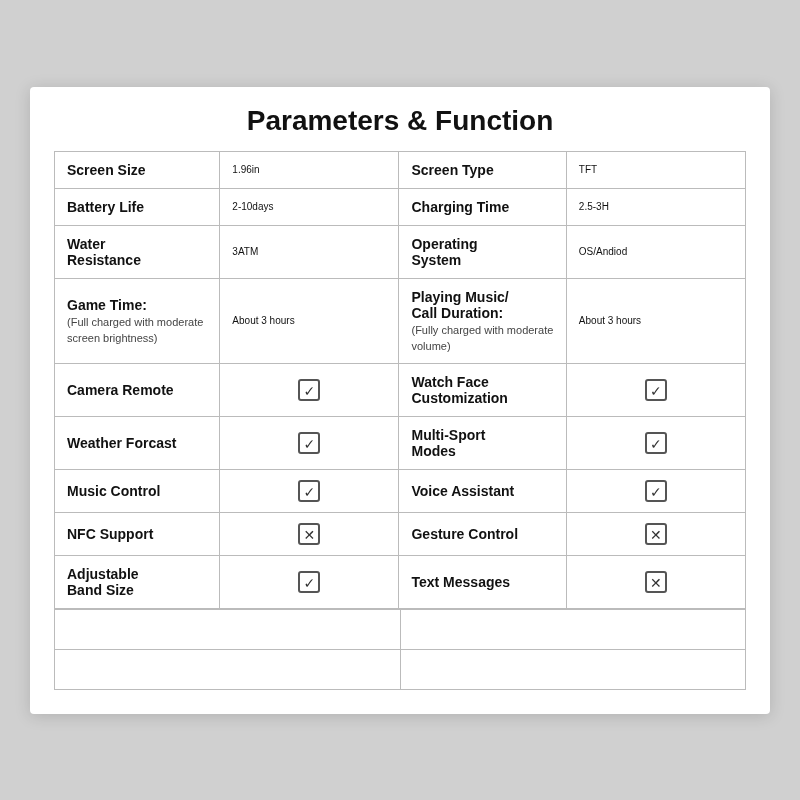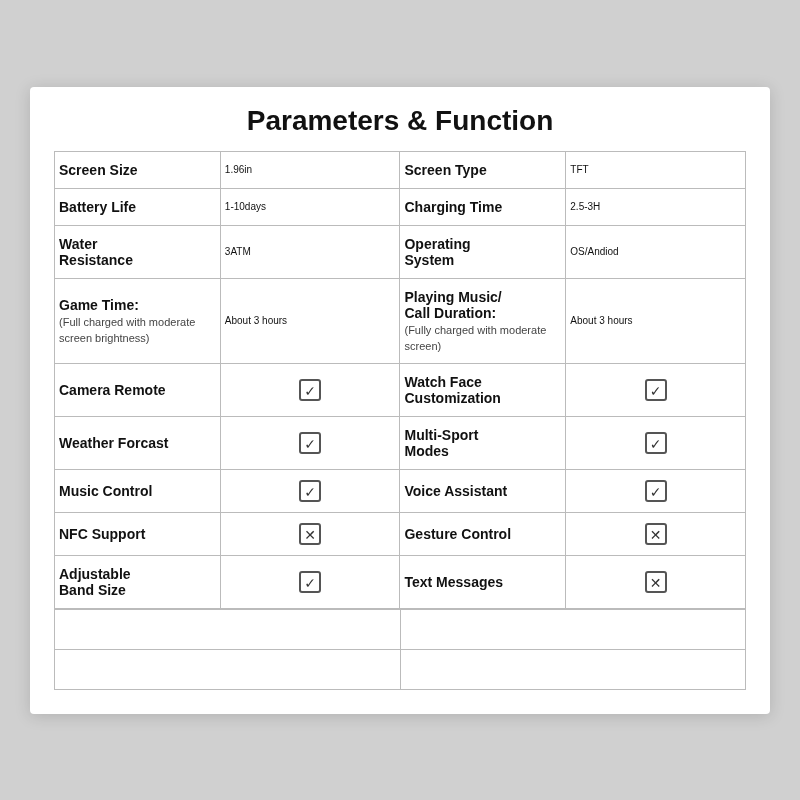--- a/index.html
+++ b/index.html
@@ -25,21 +25,21 @@
       font-weight: bold;
       margin-bottom: 14px;
       color: #111;
     }
     table {
       width: 100%;
       border-collapse: collapse;
     }
     td {
       border: 1px solid #bbb;
-      padding: 10px 4px;
+      padding: 10px 12px;
       vertical-align: middle;
       font-size: 14px;
       color: #111;
     }
     .label {
       font-weight: bold;
       font-size: 14px;
       width: 120px;
     }
     .value {
@@ -86,34 +86,34 @@
   <table>
     <tbody id="table-body">
         <tr>
       <td class="label">Screen Size</td>
       <td class="value">1.96in</td>
       <td class="label">Screen Type</td>
       <td class="value">TFT</td>
     </tr>
         <tr>
       <td class="label">Battery Life</td>
-      <td class="value">1-10days</td>
+      <td class="value">2-10days</td>
       <td class="label">Charging Time</td>
       <td class="value">2.5-3H</td>
     </tr>
         <tr>
       <td class="label">Water<br>Resistance</td>
       <td class="value">3ATM</td>
       <td class="label">Operating<br>System</td>
       <td class="value">OS/Andiod</td>
     </tr>
         <tr>
       <td class="label">Game Time:<br><span class="sub-label">(Full charged with moderate screen brightness)</span></td>
       <td class="value">About 3 hours</td>
-      <td class="label">Playing Music/<br>Call Duration:<br><span class="sub-label">(Fully charged with moderate screen)</span></td>
+      <td class="label">Playing Music/<br>Call Duration:<br><span class="sub-label">(Fully charged with moderate volume)</span></td>
       <td class="value">About 3 hours</td>
     </tr>
         <tr>
       <td class="label">Camera Remote</td>
       <td class="check-cell"><span class="checkbox-check">✓</span></td>
       <td class="label">Watch Face<br>Customization</td>
       <td class="check-cell"><span class="checkbox-check">✓</span></td>
     </tr>
         <tr>
       <td class="label">Weather Forcast</td>

